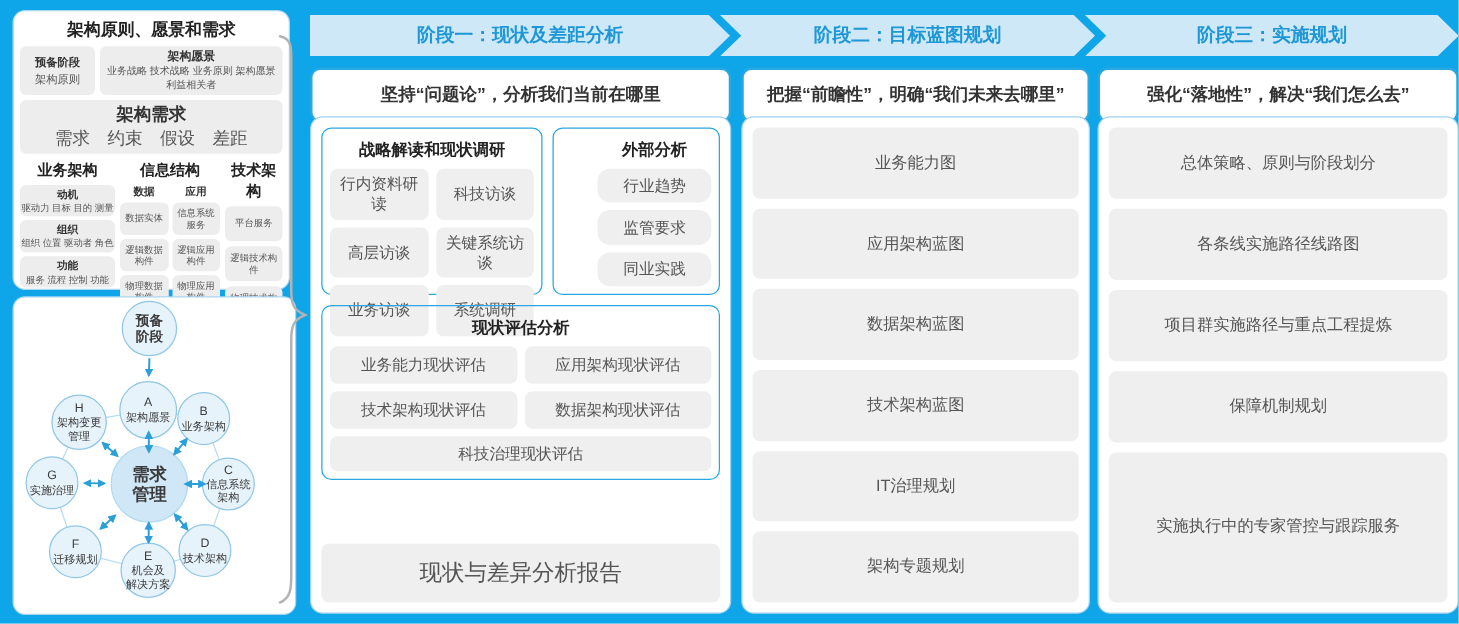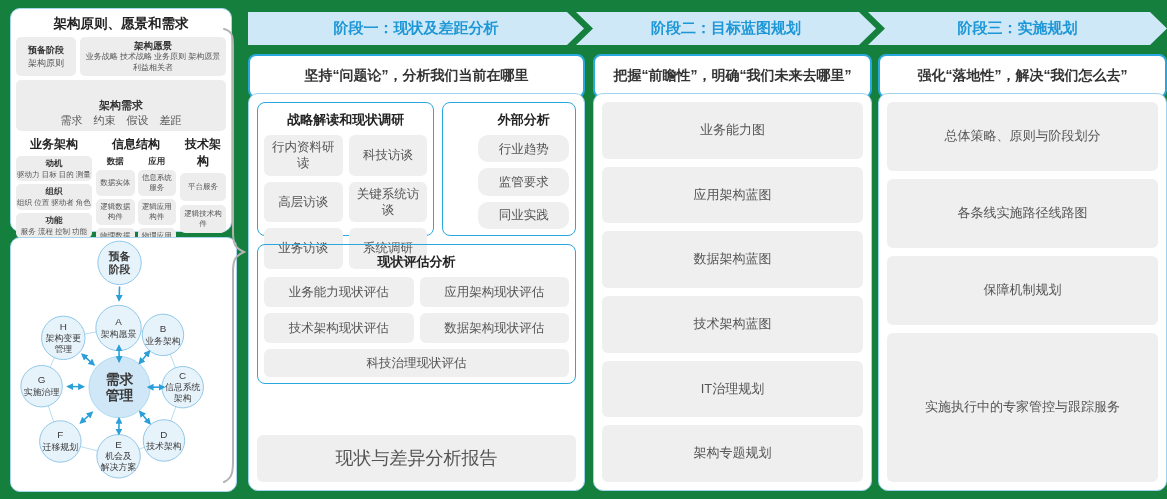--- a/index.html
+++ b/index.html
@@ -1,29 +1,29 @@
 <!DOCTYPE html>
 <html><head>
 <meta charset="utf-8">
 <style>
   html,body{margin:0;padding:0;background:#fff;}
-  .stage{position:relative;width:1167px;height:499px;background:#15803d;
+  .stage{position:relative;width:1167px;height:499px;background:#0ea5e9;
          font-family:"Liberation Sans","DejaVu Sans",sans-serif;overflow:hidden;color:#333;}
   .b{font-weight:700;color:#333;}
   
   .panel{position:absolute;background:#fff;border:1.5px solid #a9d6ef;border-radius:10px;box-sizing:border-box;}
   .lt{left:10px;top:8px;width:222px;height:224px;padding:4px 5px;}
   .lb{left:10px;top:237px;width:227px;height:255px;}
   .lt-title{font-size:13.5px;font-weight:700;color:#222;text-align:center;margin:2px 0 4px;}
   .gbox{background:#ededed;border-radius:5px;text-align:center;color:#555;}
   .lt-row1{display:flex;gap:4px;margin-bottom:4px;}
   .prep{width:58px;font-size:9px;padding:3px 1px;display:flex;flex-direction:column;justify-content:center;line-height:1.35;}
   .vision{flex:1;font-size:9.5px;padding:3px 2px;line-height:1.3;}
   .vision .xs{font-size:8px;color:#555;}
-  .req{padding:18px 2px 3px;font-size:11px;margin-bottom:5px;line-height:1.35;}
+  .req{padding:2px 2px 3px;font-size:14px;margin-bottom:5px;line-height:1.35;}
   .lt-cols{display:flex;gap:4px;}
   .sec-title{font-weight:700;font-size:12px;text-align:center;color:#222;margin:0 0 3px;}
   .col-biz{width:76px;}
   .col-info{width:80px;}
   .col-tech{flex:1;}
   .col-biz .gbox{margin-bottom:3px;padding:2px 1px;}
   .col-biz .t{font-size:8.5px;font-weight:700;color:#333;}
   .col-biz .s{font-size:7.5px;line-height:1.25;}
   .info-cols{display:flex;gap:3px;}
   .subcol{flex:1;}
@@ -264,17 +264,18 @@
     <div class="item">应用架构蓝图</div>
     <div class="item">数据架构蓝图</div>
     <div class="item">技术架构蓝图</div>
     <div class="item">IT治理规划</div>
     <div class="item">架构专题规划</div>
   </section>
 
   <section class="pcol c3">
     <div class="item">总体策略、原则与阶段划分</div>
     <div class="item">各条线实施路径线路图</div>
+    <div class="item">项目群实施路径与重点工程提炼</div>
     <div class="item">保障机制规划</div>
     <div class="item tall">实施执行中的专家管控与跟踪服务</div>
   </section>
 
 </div>
 
 </body></html>

